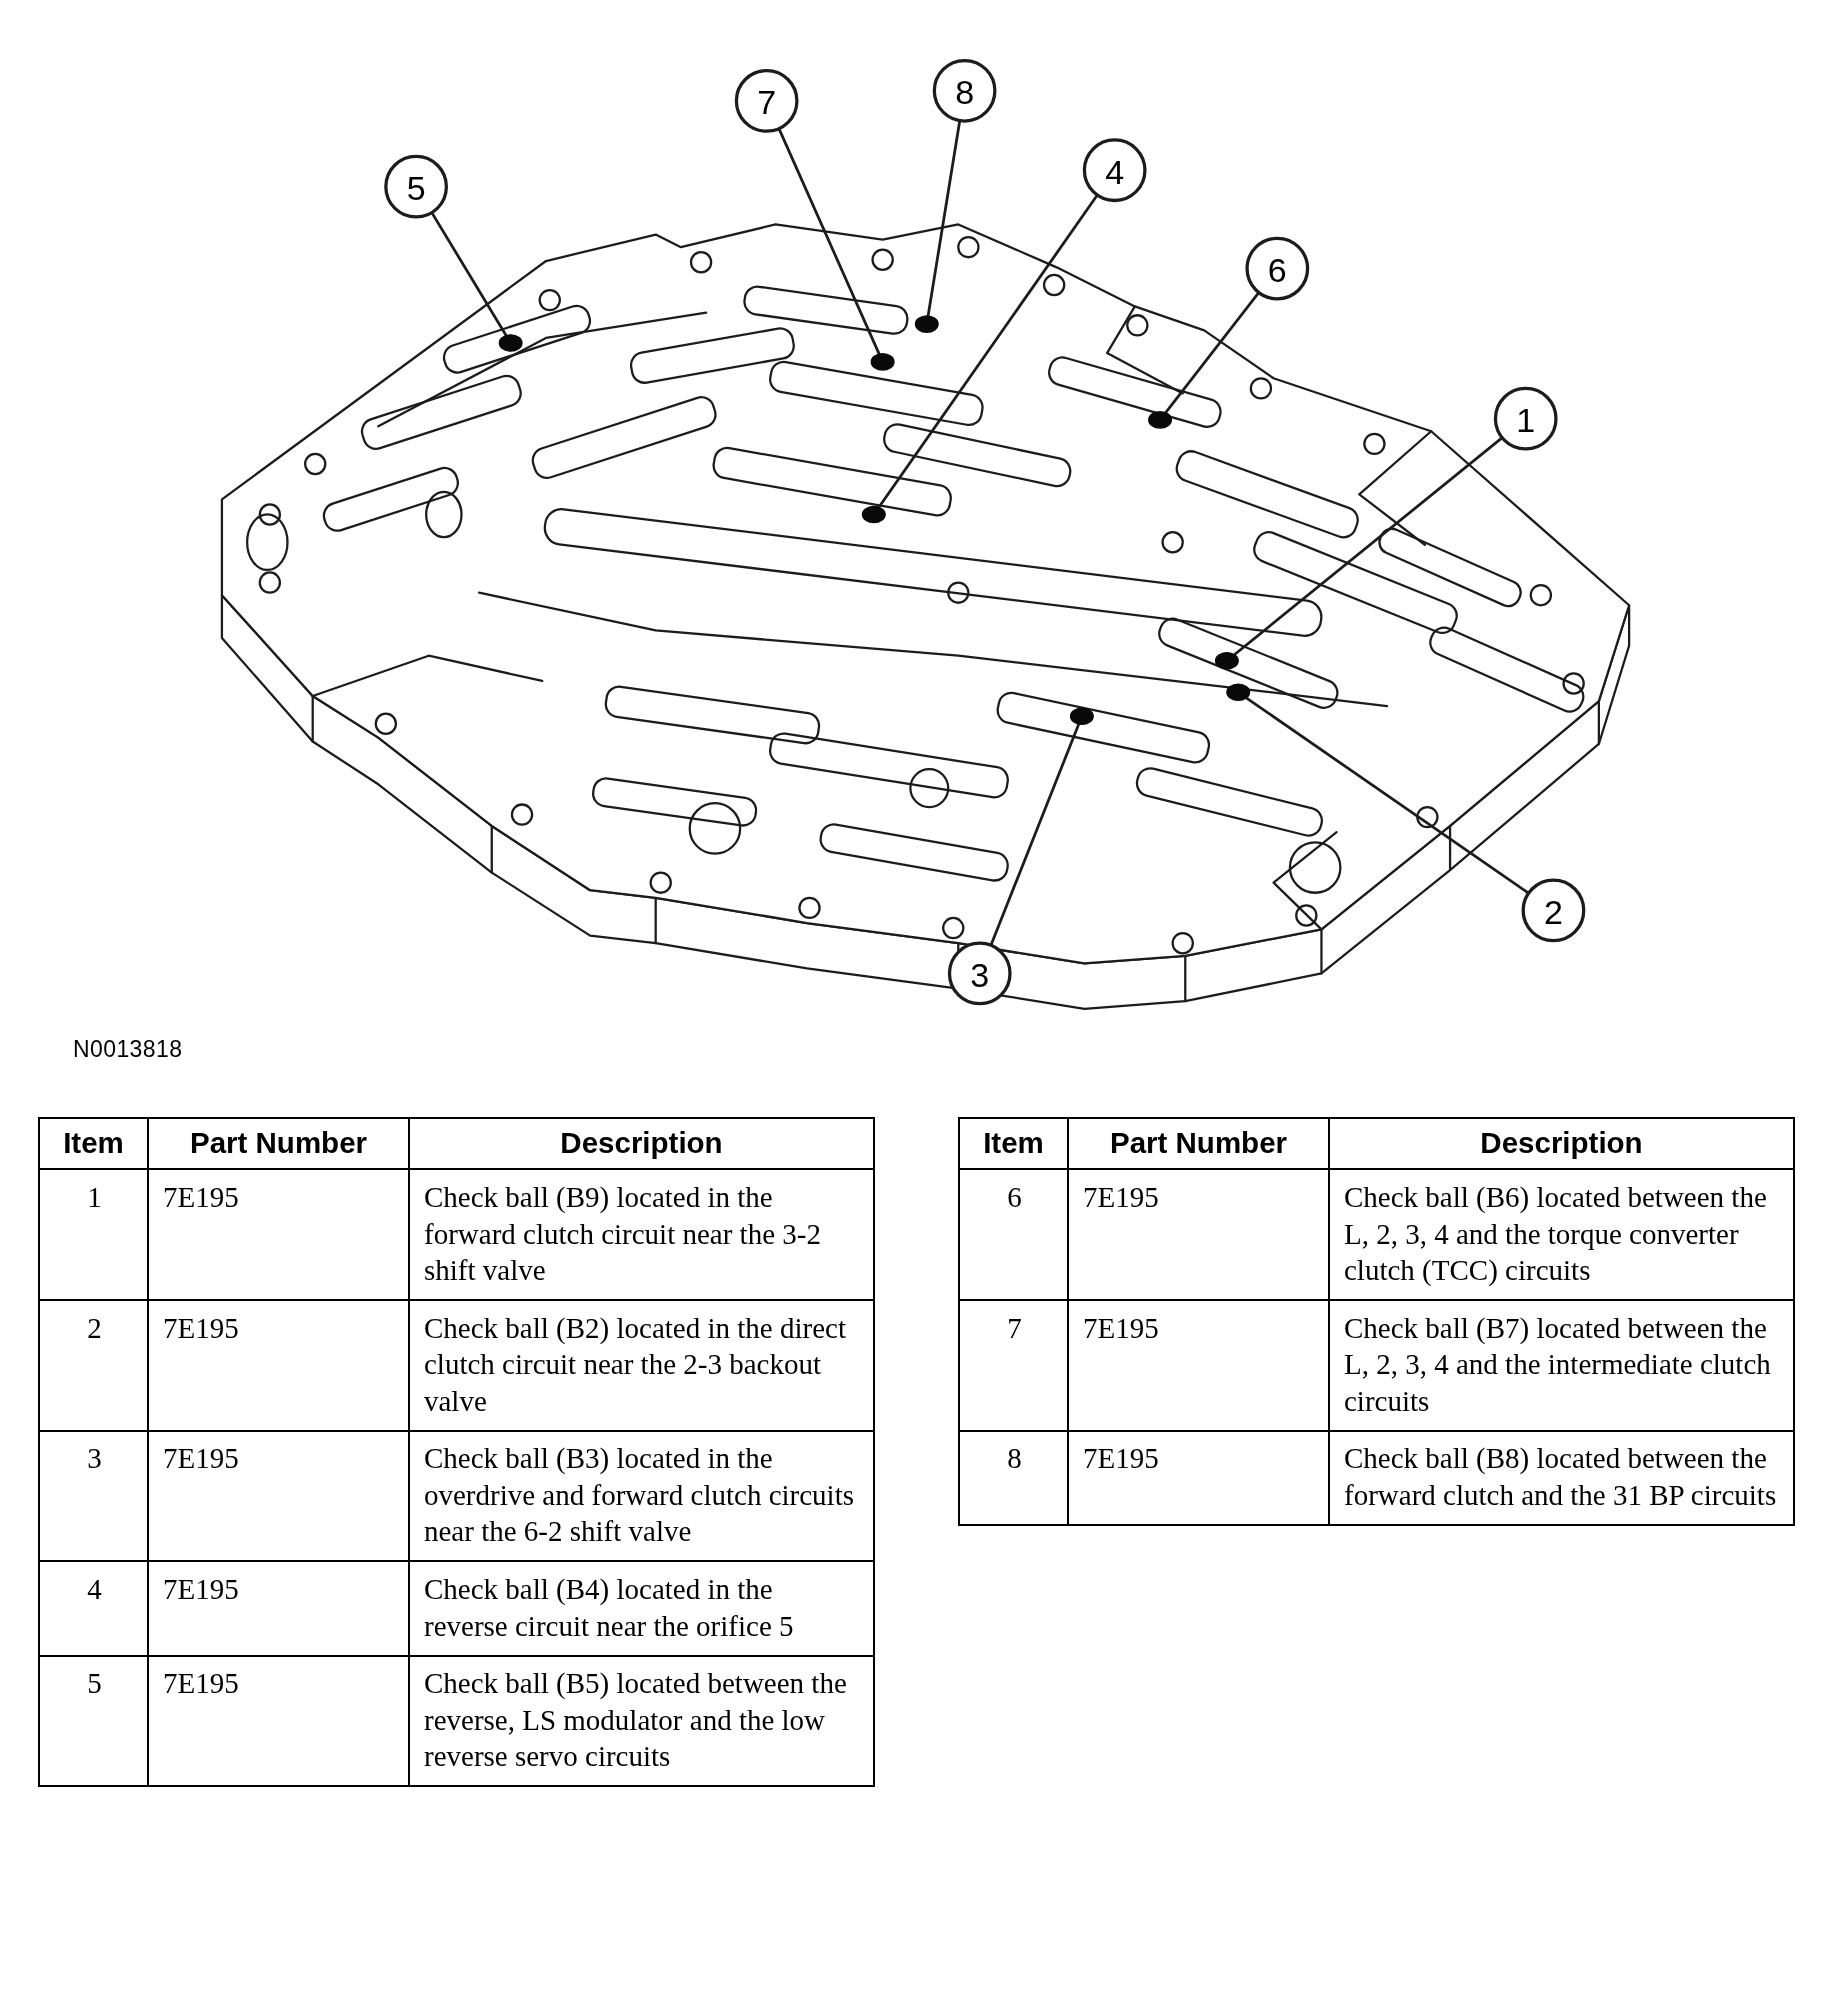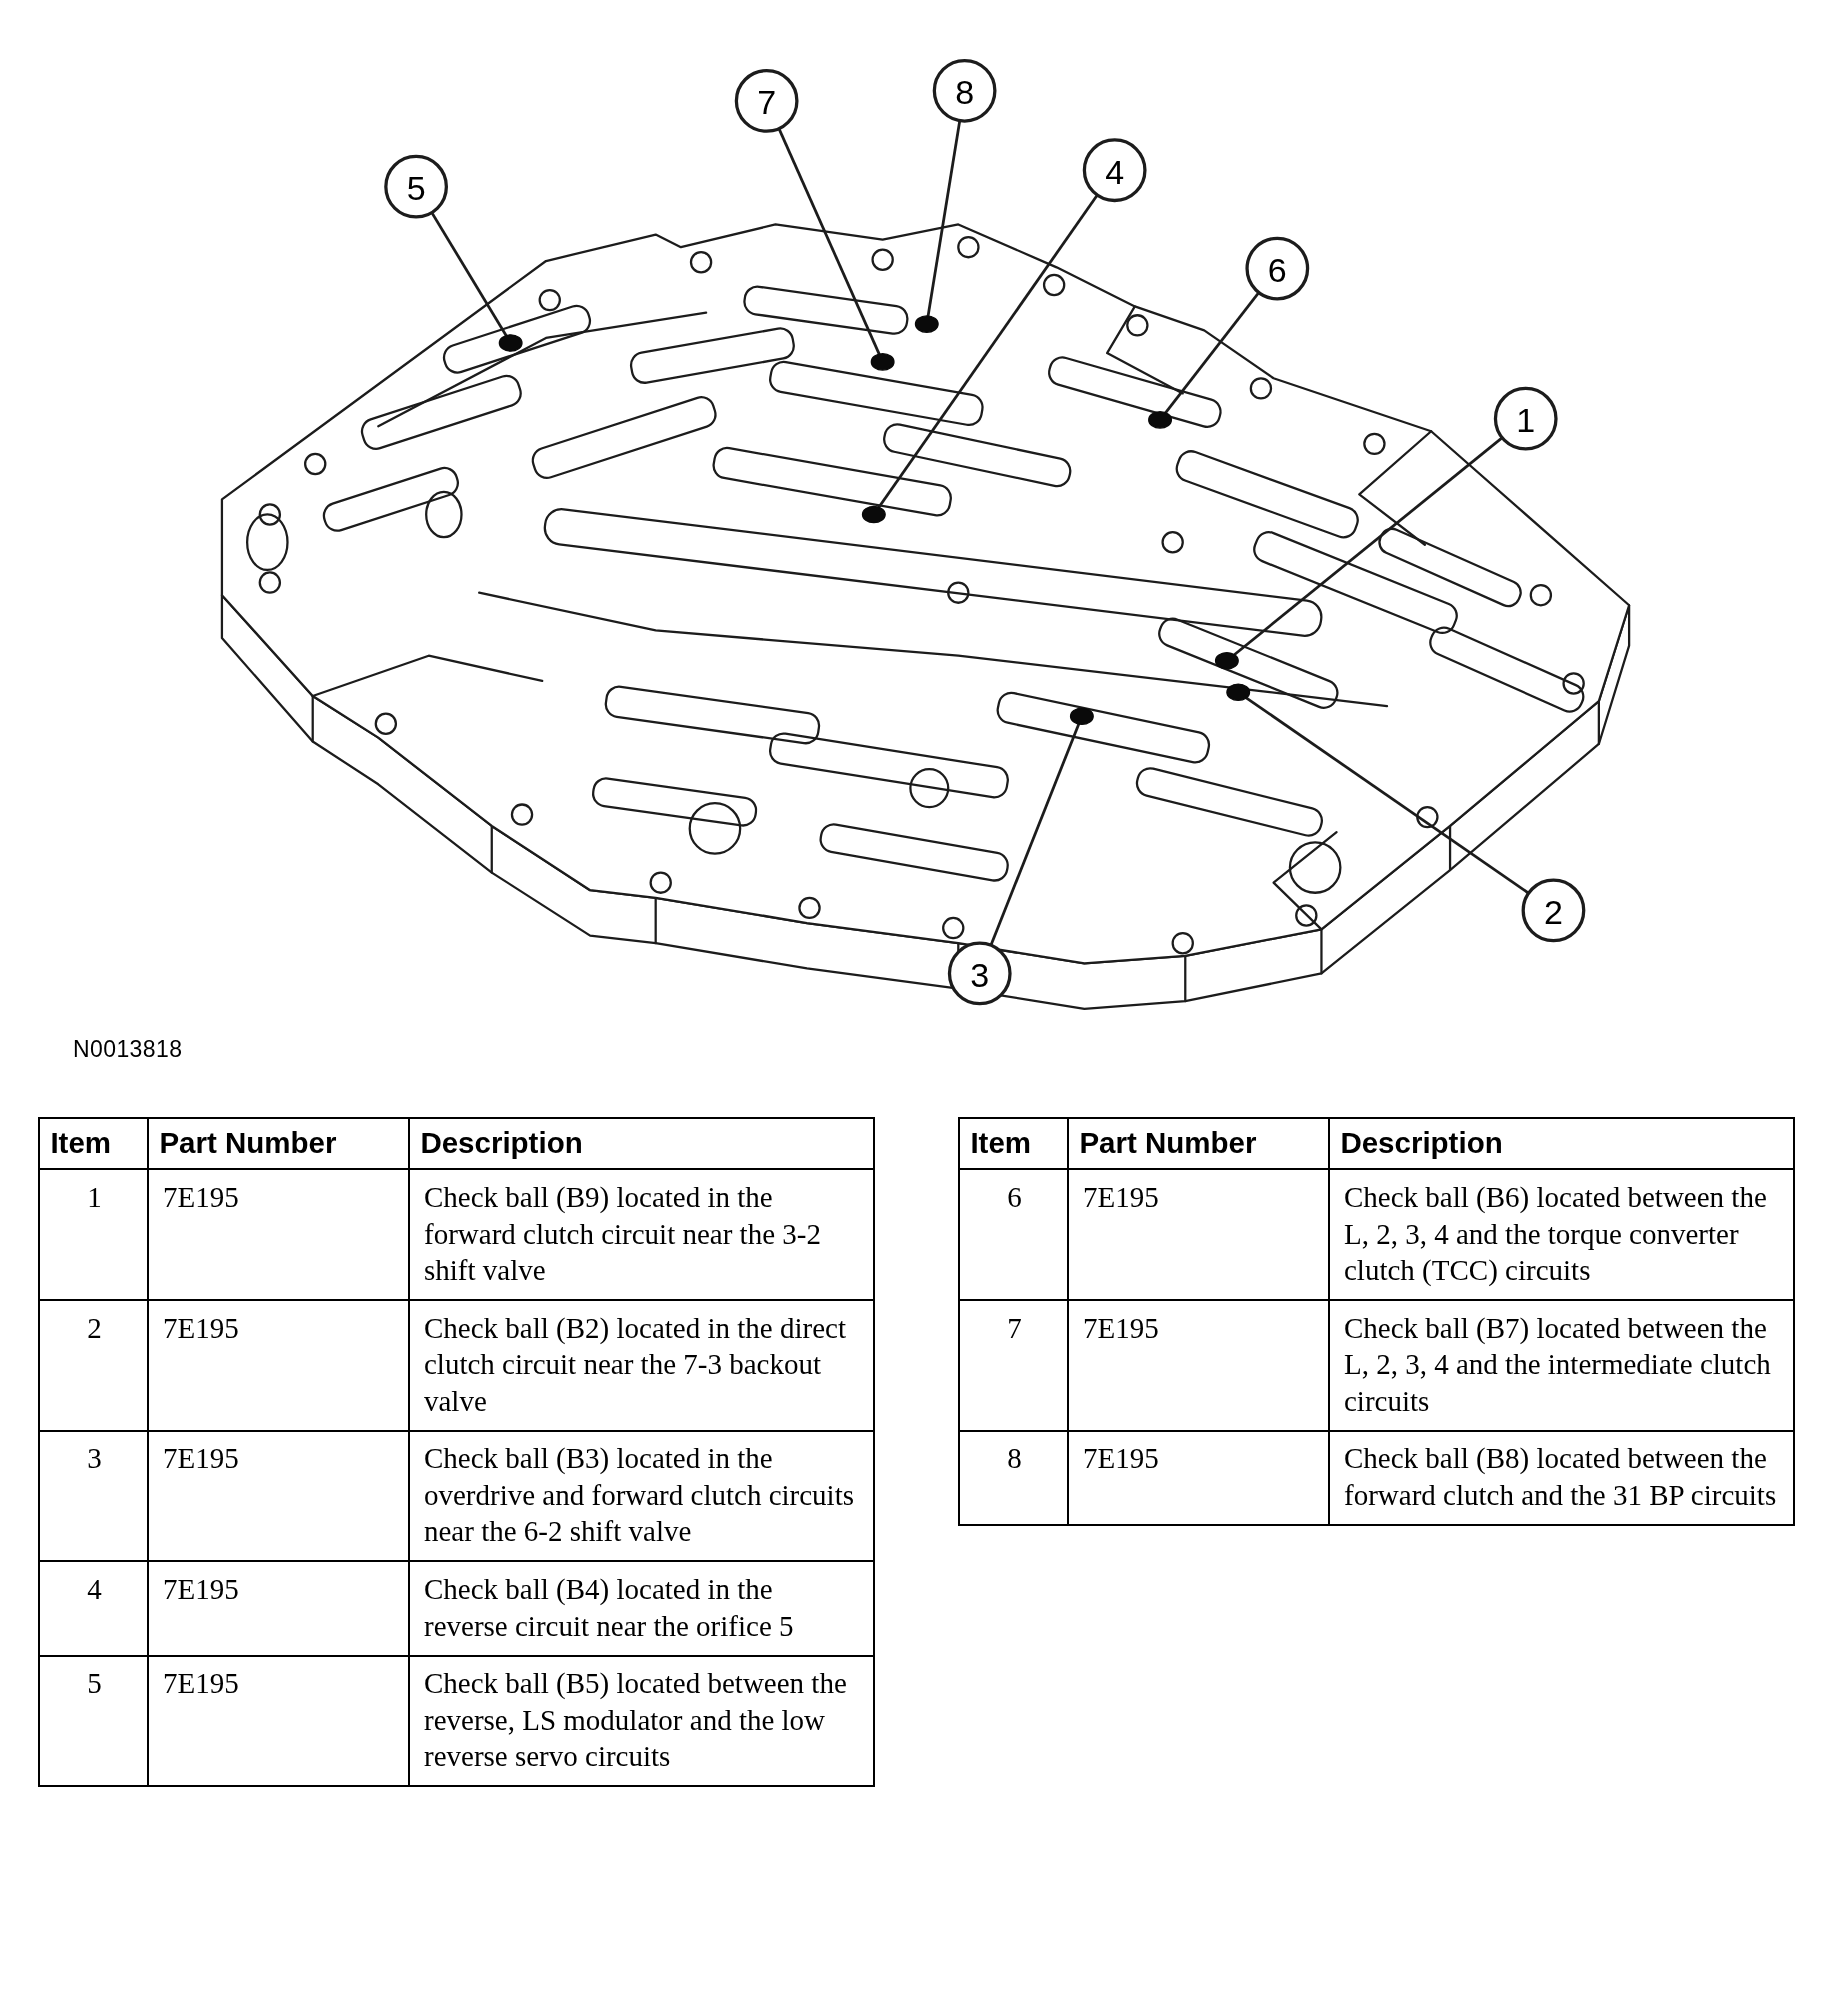--- a/index.html
+++ b/index.html
@@ -70,21 +70,21 @@
   }
   table.parts th, table.parts td {
     border: 2.6px solid #000;
     vertical-align: top;
     box-sizing: border-box;
   }
   table.parts th {
     font-family: "Liberation Sans", sans-serif;
     font-weight: bold;
     font-size: 29.5px;
-    text-align: left;
+    text-align: center;
     padding: 7px 10.4px 8.7px 10.4px;
     background: #fff;
   }
   table.parts td {
     font-family: "Liberation Serif", serif;
     font-size: 29px;
     line-height: 1.26;
     padding: 8.7px 12px 10.4px 14px;
   }
   .col-item  { width: 109px; }
@@ -232,21 +232,21 @@
     </thead>
     <tbody id="tbody-0">
         <tr>
           <td class="cell-item">1</td>
           <td class="cell-part">7E195</td>
           <td class="cell-desc">Check ball (B9) located in the forward clutch circuit near the 3-2 shift valve</td>
         </tr>
         <tr>
           <td class="cell-item">2</td>
           <td class="cell-part">7E195</td>
-          <td class="cell-desc">Check ball (B2) located in the direct clutch circuit near the 7-3 backout valve</td>
+          <td class="cell-desc">Check ball (B2) located in the direct clutch circuit near the 2-3 backout valve</td>
         </tr>
         <tr>
           <td class="cell-item">3</td>
           <td class="cell-part">7E195</td>
           <td class="cell-desc">Check ball (B3) located in the overdrive and forward clutch circuits near the 6-2 shift valve</td>
         </tr>
         <tr>
           <td class="cell-item">4</td>
           <td class="cell-part">7E195</td>
           <td class="cell-desc">Check ball (B4) located in the reverse circuit near the orifice 5</td>

